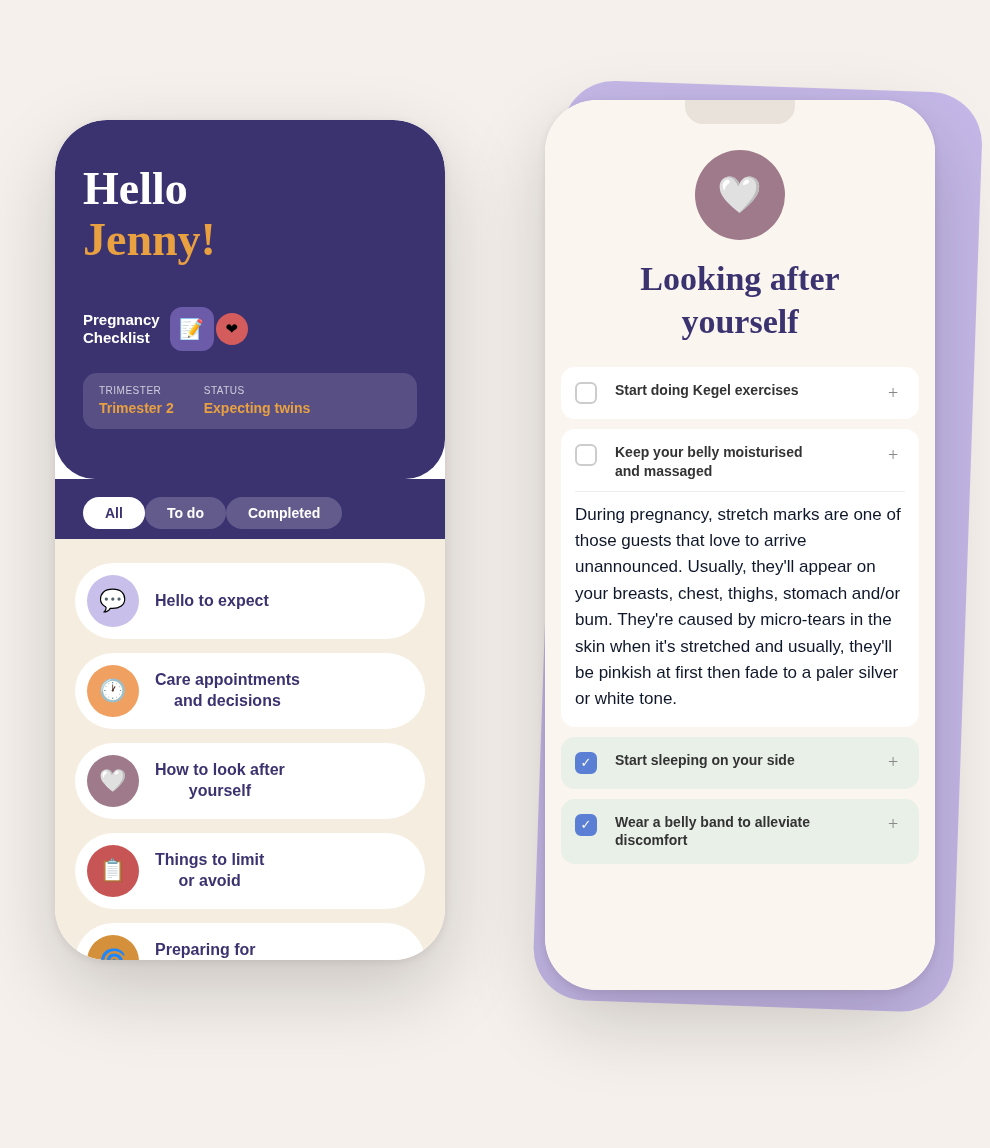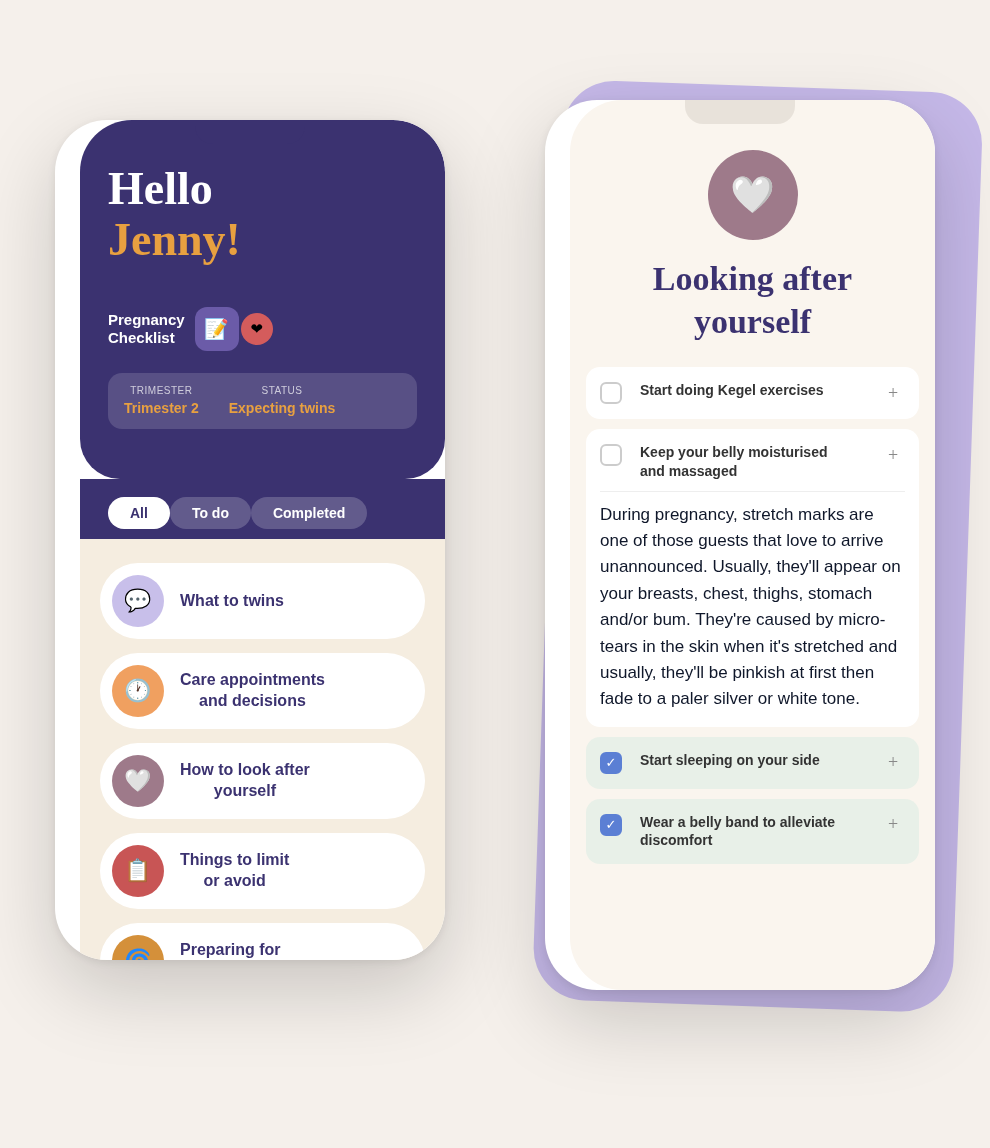--- a/index.html
+++ b/index.html
@@ -23,21 +23,20 @@
       justify-content: center;
     }
 
     
     .phone {
       background: #fff;
       border-radius: 52px;
       box-shadow: 0 30px 80px rgba(0,0,0,0.18), 0 2px 8px rgba(0,0,0,0.08);
       overflow: hidden;
       position: absolute;
-      padding-left: 25px;
     }
 
     
     .notch {
       position: absolute;
       top: 0;
       left: 50%;
       transform: translateX(-50%);
       width: 110px;
       height: 24px;
@@ -119,21 +118,20 @@
       font-size: 15px;
       margin-left: -8px;
     }
 
     .status-card {
       background: rgba(255,255,255,0.15);
       border-radius: 14px;
       padding: 12px 16px;
       display: flex;
       gap: 30px;
-      text-align: center;
     }
 
     .status-item label {
       display: block;
       font-size: 10px;
       font-family: Arial, sans-serif;
       color: rgba(255,255,255,0.7);
       text-transform: uppercase;
       letter-spacing: 0.5px;
       margin-bottom: 3px;
@@ -395,21 +393,21 @@
       <div class="filter-row">
         <button class="filter-btn active">All</button>
         <button class="filter-btn inactive">To do</button>
         <button class="filter-btn inactive">Completed</button>
       </div>
 
       <div class="left-body">
 
         <div class="category-card">
           <div class="cat-icon lavender">💬</div>
-          <div class="cat-label">What to twins</div>
+          <div class="cat-label">Hello to expect</div>
         </div>
 
         <div class="category-card">
           <div class="cat-icon orange">🕐</div>
           <div class="cat-label">Care appointments<br>and decisions</div>
         </div>
 
         <div class="category-card">
           <div class="cat-icon mauve">🤍</div>
           <div class="cat-label">How to look after<br>yourself</div>

